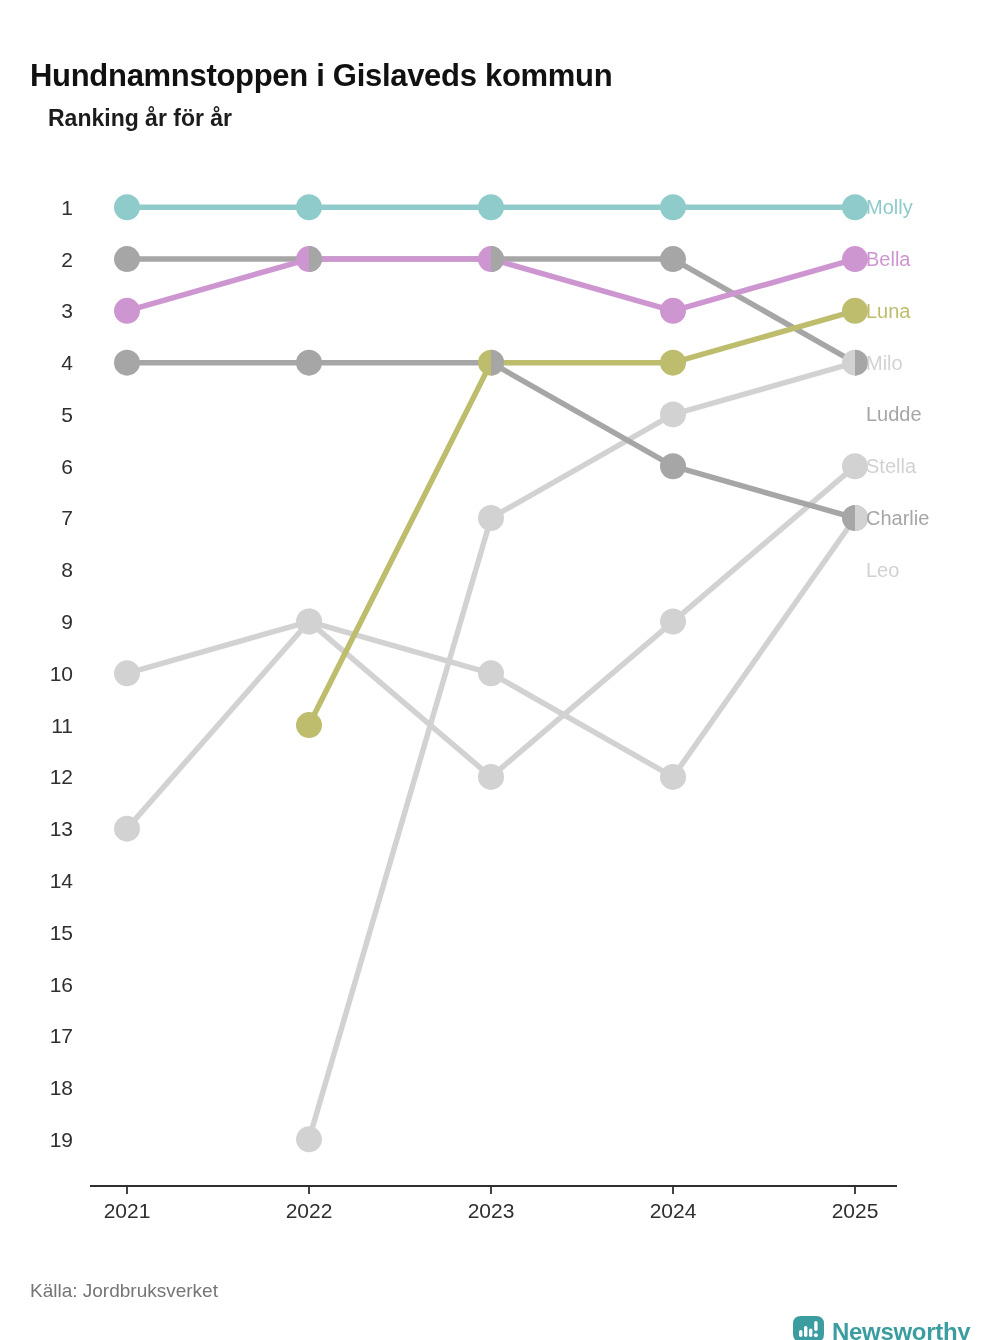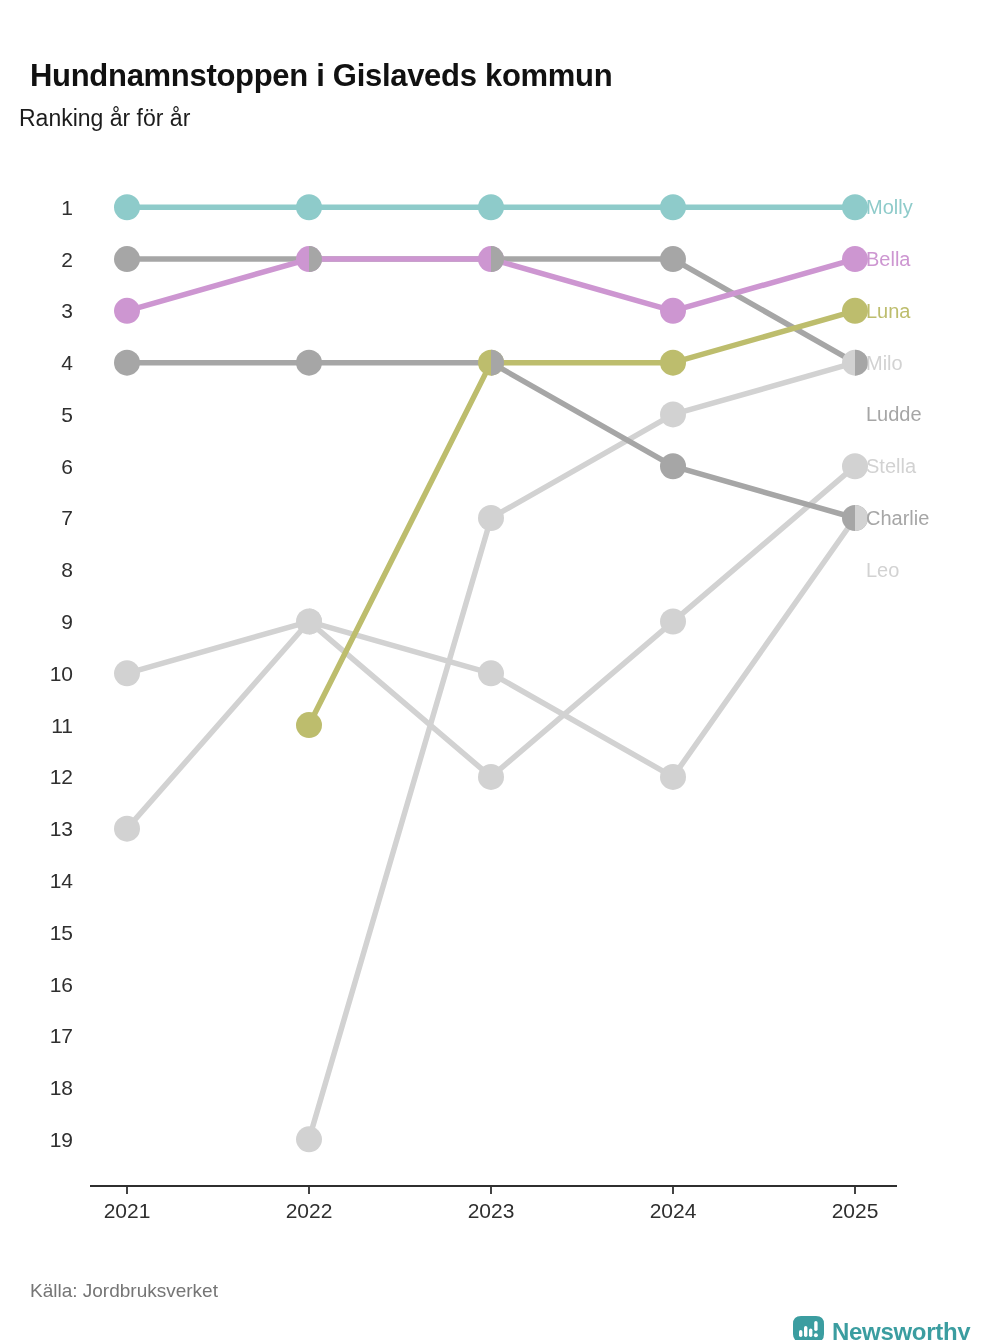--- a/index.html
+++ b/index.html
@@ -10,22 +10,22 @@
     overflow: hidden;
     font-family: "Liberation Sans", sans-serif;
   }
   .abs { position: absolute; }
   .title {
     left: 30px; top: 42px;
     font-size: 31px; font-weight: 700;
     color: #111111; letter-spacing: -0.3px; margin-top: 16px;
   }
   .subtitle {
-    left: 19px; top: 105px;
-    font-size: 23px; font-weight: 400;
+    left: 48px; top: 105px;
+    font-size: 23px; font-weight: 700;
     color: #1c1c1c;
   }
   #chart-svg { left: 0; top: 0; }
   svg text { font-family: "Liberation Sans", sans-serif; }
   .source {
     left: 30px; top: 1280px;
     font-size: 19px; color: #757575; text-align: right;
   }
   .brand {
     left: 793px; top: 1280px;

